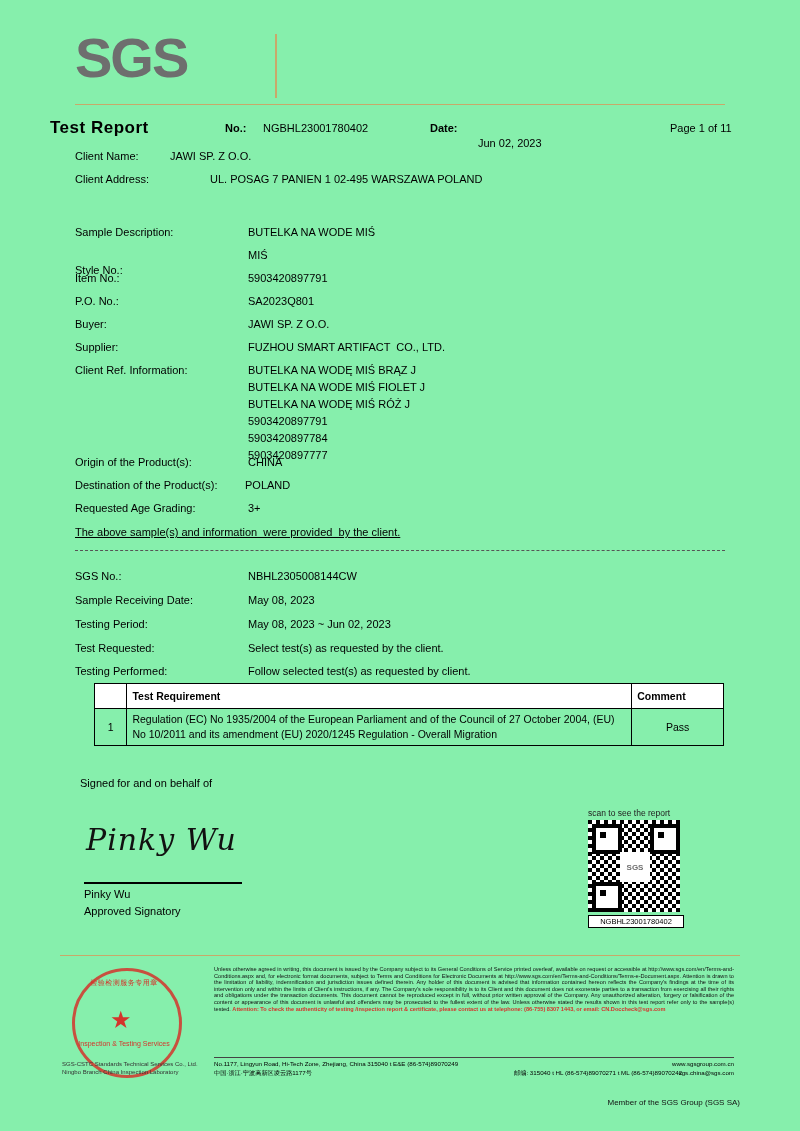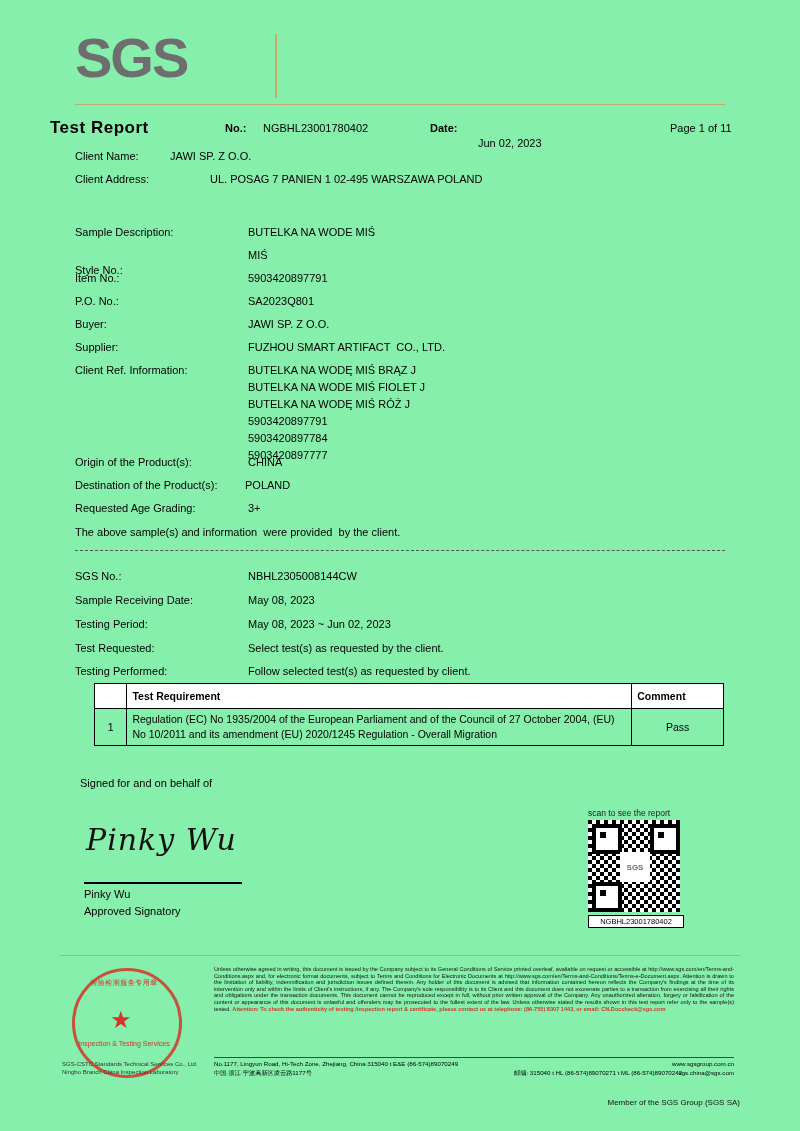--- a/index.html
+++ b/index.html
@@ -417,21 +417,21 @@
 
   <div class="field field-label" style="top:457px; top:456px;">Origin of the Product(s):</div>
   <div class="field field-value" style="top:456px;">CHINA</div>
 
   <div class="field field-label" style="top:479px;">Destination of the Product(s):</div>
   <div class="field" style="left:245px; top:479px;">POLAND</div>
 
   <div class="field field-label" style="top:502px;text-align:center;">Requested Age Grading:</div>
   <div class="field field-value" style="top:502px;">3+</div>
 
-  <div class="block-text" style="top:526px;">The above sample(s) and information  were provided  by the client.</div>
+  <div class="block-text" style="top:526px;text-decoration:underline;">The above sample(s) and information  were provided  by the client.</div>
 
   <div class="dotted-sep"></div>
 
   <div class="field field-label" style="top:570px;">SGS No.:</div>
   <div class="field field-value" style="top:570px;">NBHL2305008144CW</div>
 
   <div class="field field-label" style="top:594px;">Sample Receiving Date:</div>
   <div class="field field-value" style="top:594px;">May 08, 2023</div>
 
   <div class="field field-label" style="top:618px;">Testing Period:</div>

